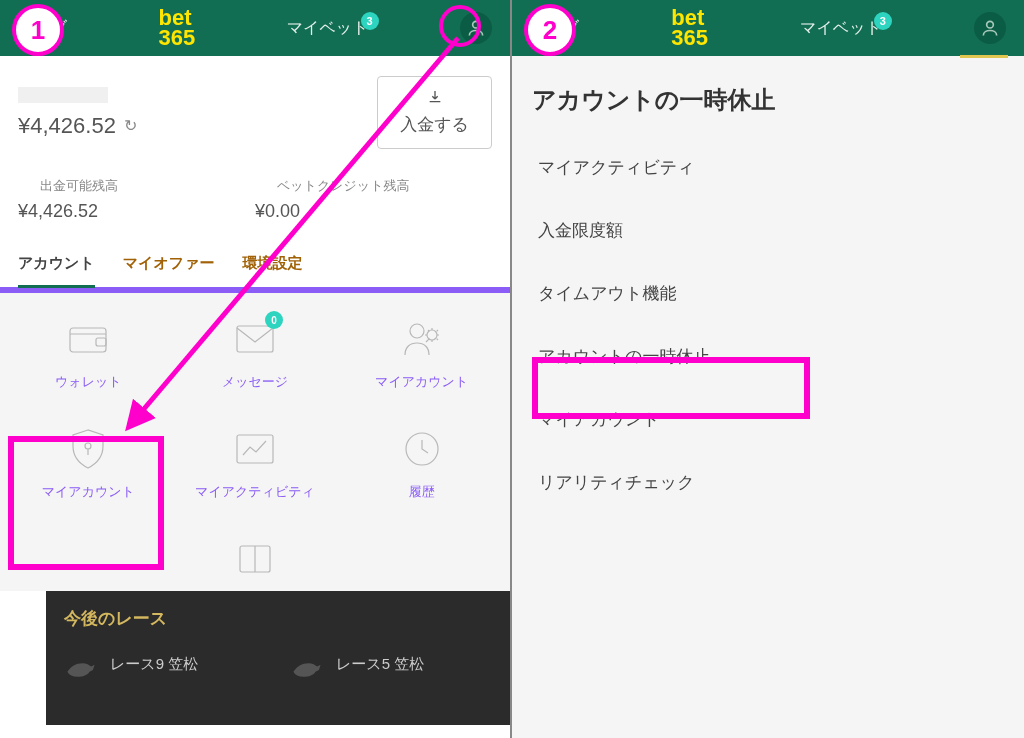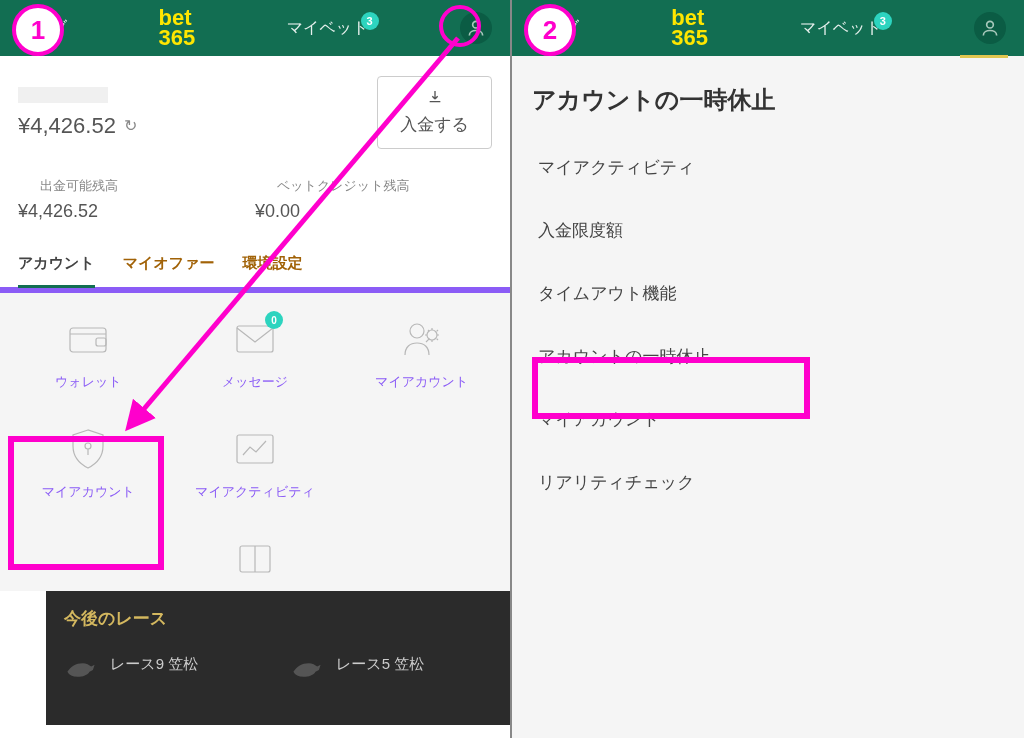--- a/index.html
+++ b/index.html
@@ -176,20 +176,29 @@
     </div>
     <div class="grid-item">
       <div class="grid-icon">
           <svg width="40" height="32" viewBox="0 0 40 32">
             <rect x="2" y="2" width="36" height="28" rx="2"></rect>
             <path d="M8 22l7-8 6 5 10-11"></path>
           </svg>
         </div>
       <div class="grid-lbl">マイアクティビティ</div>
     </div>
+    <div class="grid-item">
+      <div class="grid-icon">
+          <svg width="38" height="38" viewBox="0 0 38 38">
+            <circle cx="19" cy="19" r="16"></circle>
+            <path d="M19 10v9l6 4"></path>
+          </svg>
+        </div>
+      <div class="grid-lbl">履歴</div>
+    </div>
     <div class="grid-item" style="grid-column:2;">
       <div class="grid-icon">
           <svg width="34" height="30" viewBox="0 0 34 30">
             <rect x="2" y="2" width="30" height="26" rx="2"></rect>
             <path d="M17 2v26"></path>
           </svg>
         </div>
     </div>
   </div>
 

